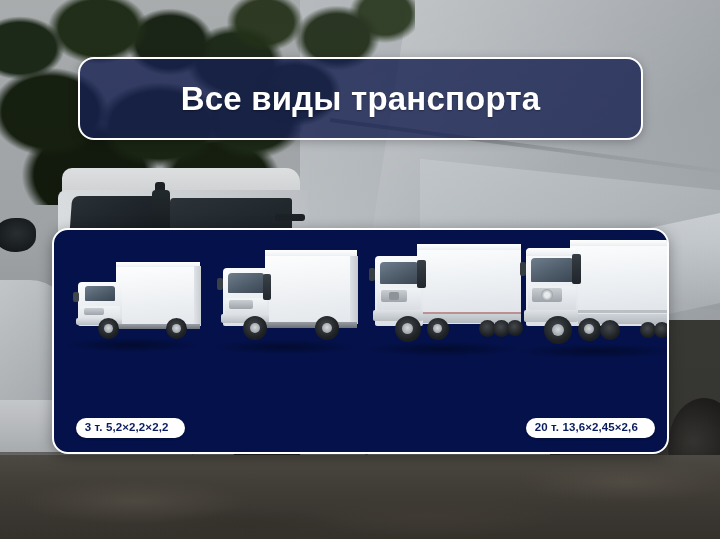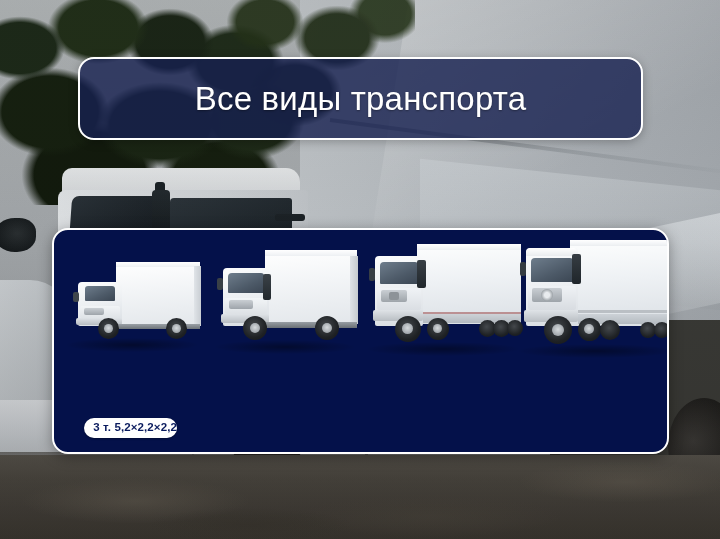--- a/index.html
+++ b/index.html
@@ -199,21 +199,21 @@
     left: 78px; top: 57px; width: 565px; height: 83px;
     background: rgba(22,32,80,0.80);
     border: 2px solid #ffffff;
     border-radius: 16px;
     display: flex; align-items: center; justify-content: center;
     box-shadow: 0 2px 10px rgba(0,0,0,0.25);
   }
   #title-text {
     color: #ffffff;
     font-size: 33px;
-    font-weight: 400;
+    font-weight: 700;
     letter-spacing: 0.2px;
     white-space: nowrap;
     text-shadow: 0 1px 2px rgba(0,0,0,0.35);
   }
 
   
   #truck-panel {
     position: absolute;
     left: 52px; top: 228px; width: 617px; height: 226px;
     background: #04114a;
@@ -242,21 +242,21 @@
     width: 100%;
     flex: 1 1 auto;
   }
   .chip {
     position: relative;
     background: #ffffff;
     color: #0a1b5e;
     font-size: 11.5px;
     font-weight: bold;
     border-radius: 11px;
-    padding: 4px 0 5px 9px;
+    padding: 4px 17px 5px 9px;
     white-space: nowrap;
     line-height: 1;
     letter-spacing: 0.1px;
     box-shadow: 0 1px 2px rgba(0,0,0,0.3);
   }
 
   
   .tp { position: absolute; }
   .boxbody {
     background: linear-gradient(175deg, #ffffff 0%, #f3f5f7 40%, #e2e6ea 100%);
@@ -470,19 +470,20 @@
 
           <div class="tp tire" style="left:30px; top:86px; width:28px; height:28px;"></div>
           <div class="tp rim" style="left:38px; top:94px; width:12px; height:12px;"></div>
           <div class="tp tire" style="left:64px; top:88px; width:23px; height:23px;"></div>
           <div class="tp rim" style="left:70px; top:94px; width:10px; height:10px;"></div>
           <div class="tp tire" style="left:86px; top:90px; width:20px; height:20px;"></div>
           <div class="tp tire" style="left:126px; top:92px; width:16px; height:16px;"></div>
           <div class="tp tire" style="left:140px; top:92px; width:16px; height:16px;"></div>
           <div class="tp tire" style="left:153px; top:92px; width:15px; height:15px;"></div>
         </div>
+        <div class="chip">20 т. 13,6×2,45×2,6</div>
       </div>
 
     </div>
   </div>
 
 
 </div>
 
 </body></html>

